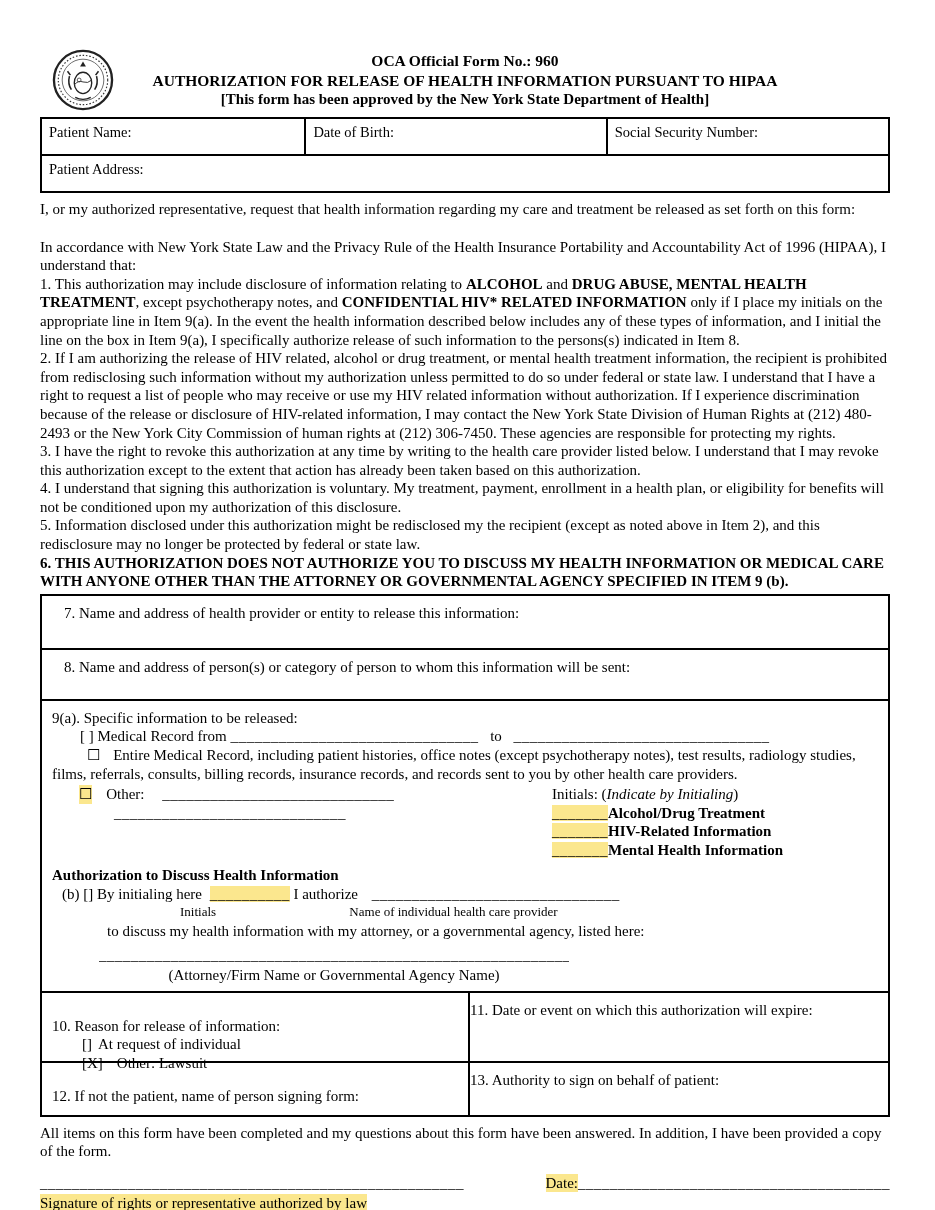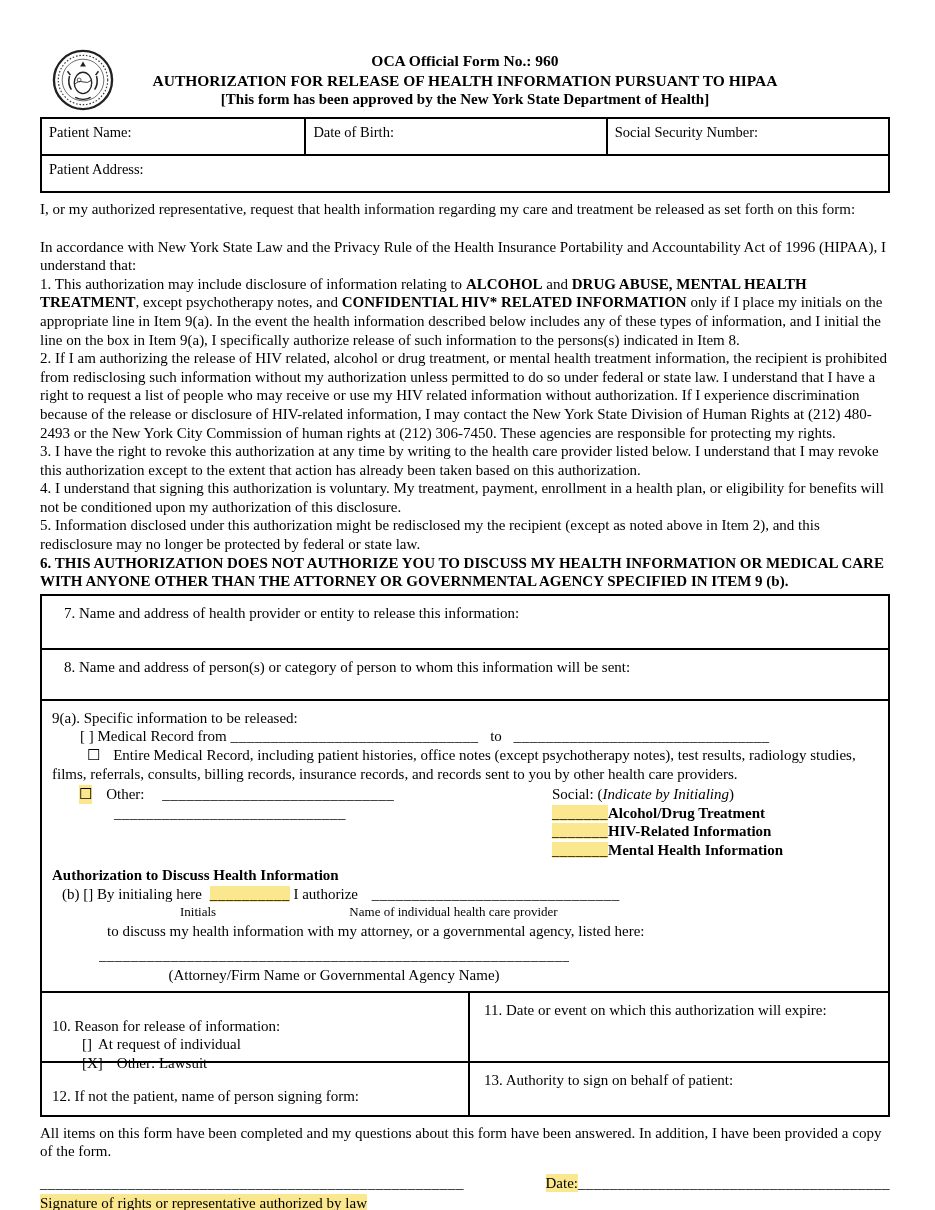--- a/index.html
+++ b/index.html
@@ -55,21 +55,21 @@
   .cap-init { margin-left:128px; }
   .cap-prov { margin-left:130px; }
   .discuss { margin-left:55px; margin-top:2px; }
   .agency-wrap { margin-left:47px; width:470px; text-align:center; margin-top:6px; }
   .agency-line { text-align:left; white-space:nowrap; overflow:hidden; }
   .agency-cap { margin-top:1px; }
 
   
   .grid2 { display:flex; border:2px solid #000; }
   .g-left  { width:428px; border-right:2px solid #000; padding:24px 10px; }
-  .g-right { flex:1; padding:8px 14px; }
+  .g-right { flex:1; padding:8px 0; }
   .r1 { height:72px; } .r2 { height:56px; }
   .opt { margin-left:30px; }
   .opt .cb { margin-right:6px; }
   .opt2 .cb { margin-right:14px; }
 
   .closing { margin-top:7px; }
   .sigrow { display:flex; margin-top:13px; align-items:baseline; }
   .sig-blank { white-space:nowrap; }
   .sig-spacer { width:96px; }
   .sig-caption { display:inline-block; margin-top:2px; }
@@ -150,21 +150,21 @@
         <div>
           <span class="cb hl" style="margin-left:27px; margin-right:10px">☐</span>
           <span>Other:</span>
           <span class="blank" style="margin-left:14px">_____________________________</span>
         </div>
         <div class="other-blanks">
           <span class="blank">_____________________________</span>
         </div>
       </div>
       <div class="col-include">
-        <div><span>Social: (</span><i>Indicate by Initialing</i><span>)</span></div>
+        <div><span>Initials: (</span><i>Indicate by Initialing</i><span>)</span></div>
         <div class="inc-item"><span class="blank hl">_______</span><span>Alcohol/Drug Treatment</span></div>
         <div class="inc-item"><span class="blank hl">_______</span><span>HIV-Related Information</span></div>
         <div class="inc-item"><span class="blank hl">_______</span><span>Mental Health Information</span></div>
       </div>
     </div>
 
     <div class="b-head">Authorization to Discuss Health Information</div>
     <div class="b-line">
       <span>(b) [] By initialing here</span>
       <span class="blank hl" style="margin-left:4px">__________</span>

